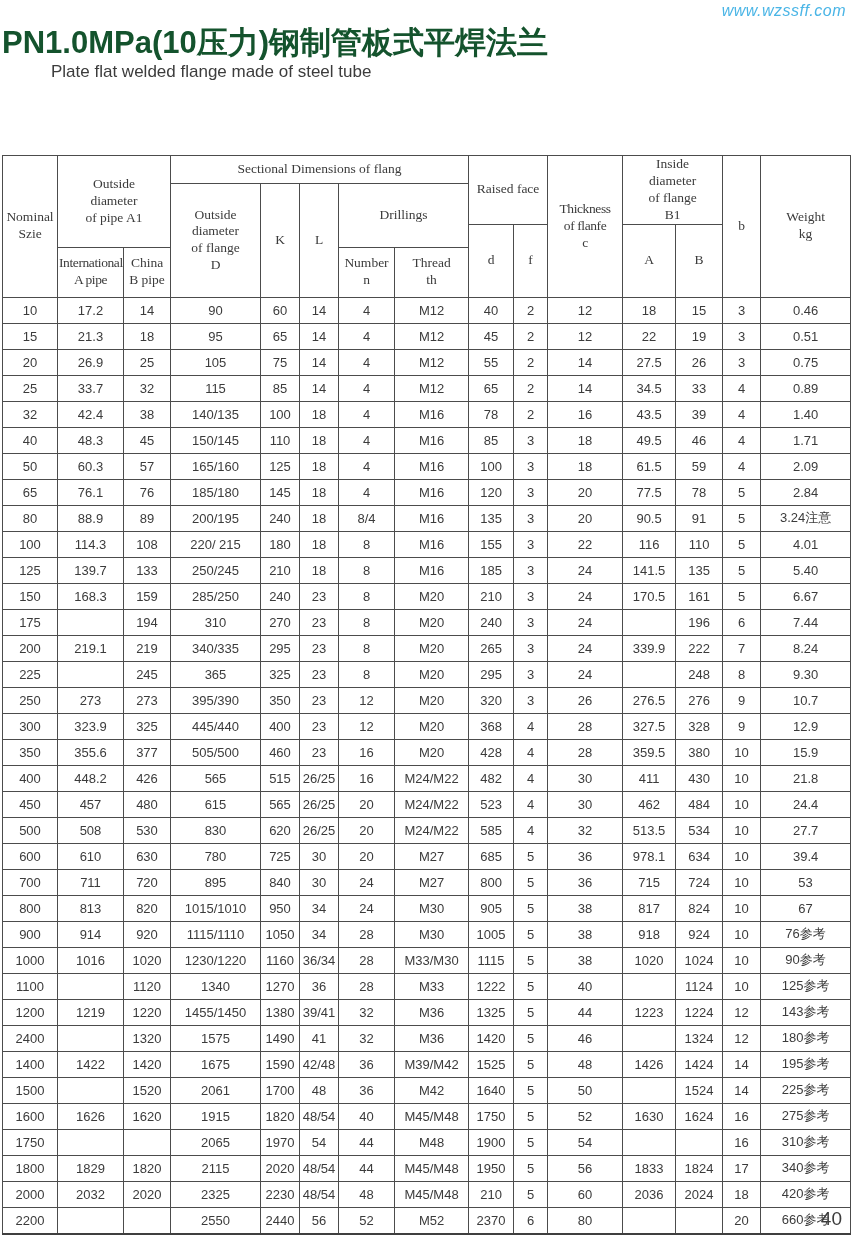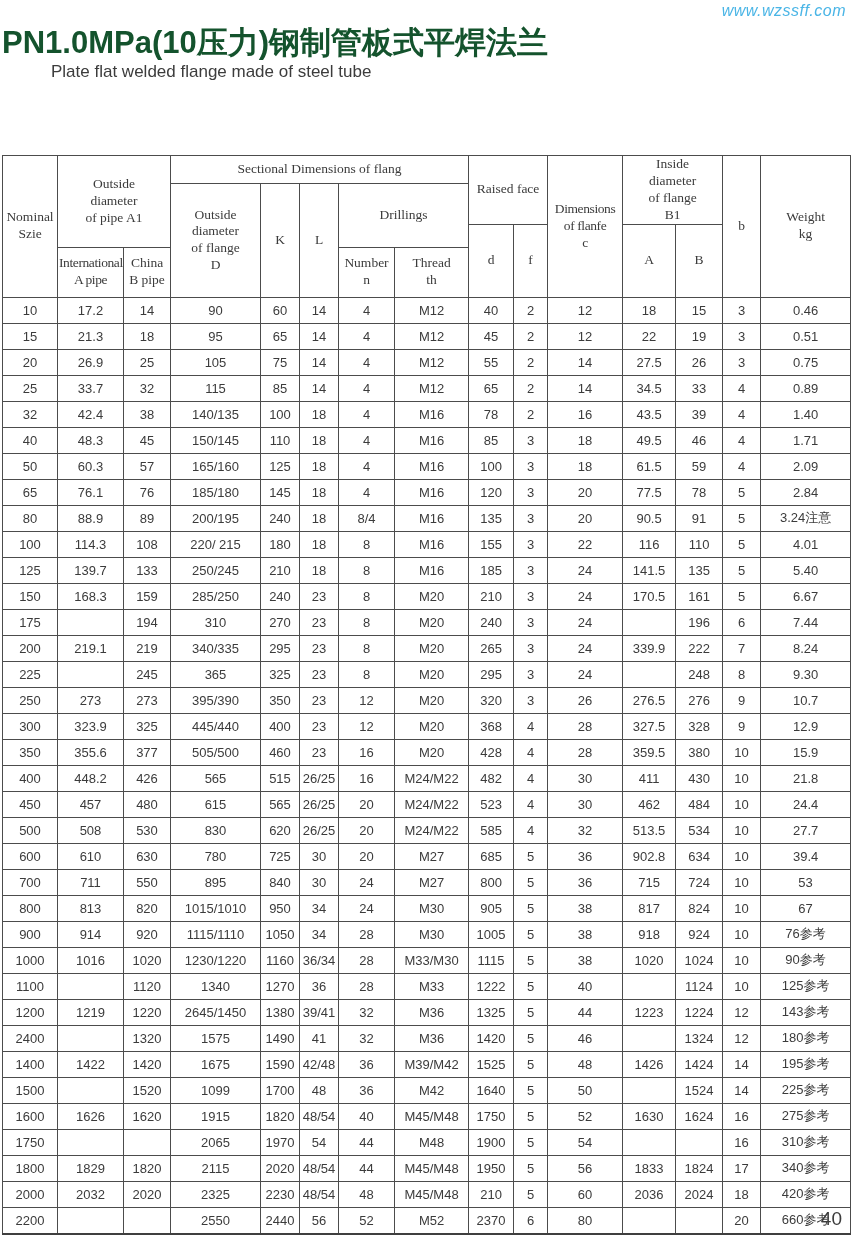--- a/index.html
+++ b/index.html
@@ -114,21 +114,21 @@
   </colgroup>
   <thead>
     <tr class="hr1">
       <th rowspan="4">Nominal
 Szie</th>
       <th rowspan="3" colspan="2">Outside
 diameter
 of pipe A1</th>
       <th colspan="5">Sectional Dimensions of flang</th>
       <th rowspan="2" colspan="2">Raised face</th>
-      <th rowspan="4" class="condensed">Dimensions
+      <th rowspan="4" class="condensed">Thickness
 of flanfe
 c</th>
       <th rowspan="2" colspan="2">Inside
 diameter
 of flange
 B1</th>
       <th rowspan="4">b</th>
       <th rowspan="4">Weight
 kg</th>
     </tr>
@@ -521,29 +521,29 @@
         <td>610</td>
         <td>630</td>
         <td>780</td>
         <td>725</td>
         <td>30</td>
         <td>20</td>
         <td>M27</td>
         <td>685</td>
         <td>5</td>
         <td>36</td>
-        <td>902.8</td>
+        <td>978.1</td>
         <td>634</td>
         <td>10</td>
         <td>39.4</td>
       </tr>
       <tr>
         <td>700</td>
         <td>711</td>
-        <td>550</td>
+        <td>720</td>
         <td>895</td>
         <td>840</td>
         <td>30</td>
         <td>24</td>
         <td>M27</td>
         <td>800</td>
         <td>5</td>
         <td>36</td>
         <td>715</td>
         <td>724</td>
@@ -615,21 +615,21 @@
         <td>40</td>
         <td></td>
         <td>1124</td>
         <td>10</td>
         <td>125参考</td>
       </tr>
       <tr>
         <td>1200</td>
         <td>1219</td>
         <td>1220</td>
-        <td>2645/1450</td>
+        <td>1455/1450</td>
         <td>1380</td>
         <td>39/41</td>
         <td>32</td>
         <td>M36</td>
         <td>1325</td>
         <td>5</td>
         <td>44</td>
         <td>1223</td>
         <td>1224</td>
         <td>12</td>
@@ -666,21 +666,21 @@
         <td>48</td>
         <td>1426</td>
         <td>1424</td>
         <td>14</td>
         <td>195参考</td>
       </tr>
       <tr>
         <td>1500</td>
         <td></td>
         <td>1520</td>
-        <td>1099</td>
+        <td>2061</td>
         <td>1700</td>
         <td>48</td>
         <td>36</td>
         <td>M42</td>
         <td>1640</td>
         <td>5</td>
         <td>50</td>
         <td></td>
         <td>1524</td>
         <td>14</td>

